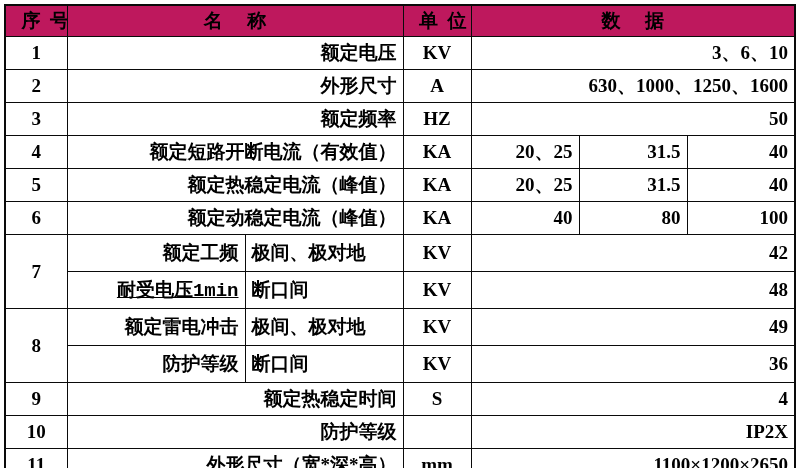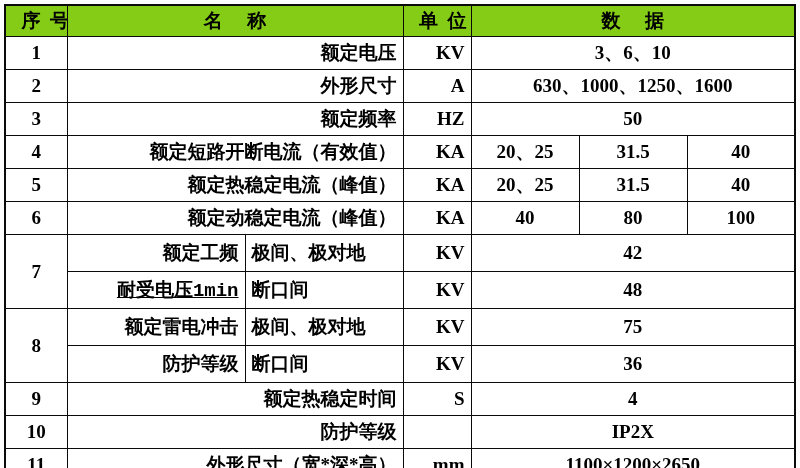--- a/index.html
+++ b/index.html
@@ -24,43 +24,43 @@
     border: 1.5px solid #0a0a0a;
     padding: 0 6px;
     font-size: 19px;
     font-weight: bold;
     color: #000000;
     vertical-align: middle;
     white-space: nowrap;
     overflow: hidden;
   }
   thead th {
-    background: #84cc16;
+    background: #be185d;
     height: 30px;
     text-align: center;
     letter-spacing: 0.5em;
     text-indent: 0.5em;
     font-size: 19px;
   }
   thead th.tight {
     letter-spacing: 0.15em;
     text-indent: 0.15em;
   }
   td.num {
     text-align: center;
   }
   td.name {
     text-align: right;
     padding-left: 14px;
   }
   td.unit {
+    text-align: center;
+  }
+  td.data {
     text-align: right;
-  }
-  td.data {
-    text-align: center;
     padding-left: 10px;
   }
   td.sub {
     text-align: left;
     padding-left: 10px;
     margin-left: 13px;
   }
   tbody tr {
     height: 33px;
   }
@@ -160,21 +160,21 @@
       <td class="sub">断口间</td>
       <td class="unit">KV</td>
       <td class="data" colspan="3">48</td>
     </tr>
 
     <tr class="tall">
       <td class="num" rowspan="2">8</td>
       <td class="name">额定雷电冲击</td>
       <td class="sub">极间、极对地</td>
       <td class="unit">KV</td>
-      <td class="data" colspan="3">75</td>
+      <td class="data" colspan="3">49</td>
     </tr>
     <tr class="tall">
       <td class="name">防护等级</td>
       <td class="sub">断口间</td>
       <td class="unit">KV</td>
       <td class="data" colspan="3">36</td>
     </tr>
 
     <tr>
       <td class="num">9</td>

